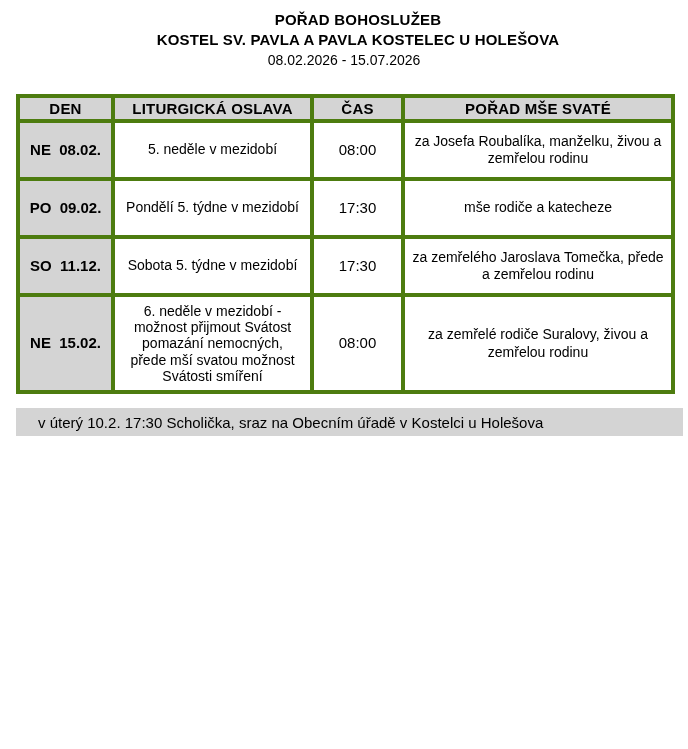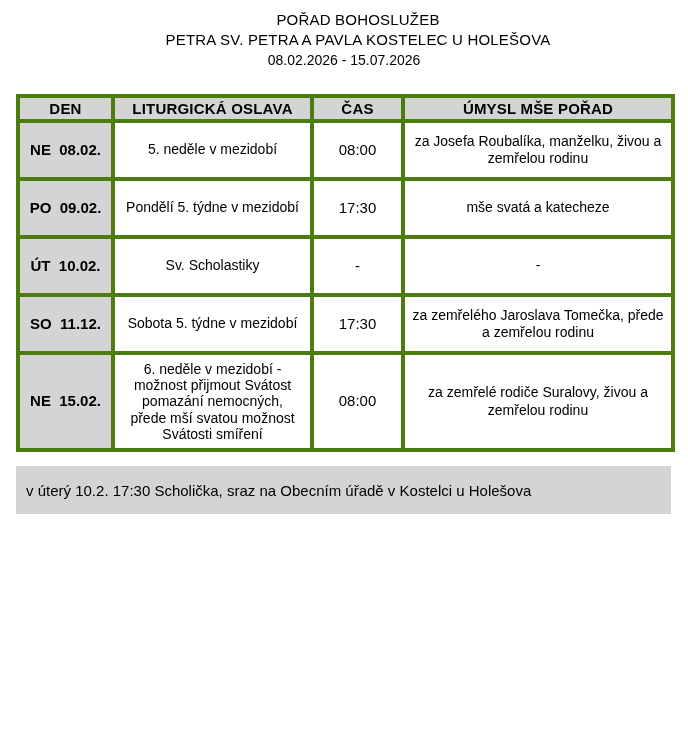--- a/index.html
+++ b/index.html
@@ -4,21 +4,21 @@
 <style>
   html,body { margin:0; padding:0; }
   body {
     width:688px; height:749px;
     background:#ffffff;
     font-family:"Liberation Sans", sans-serif;
     color:#000;
     overflow:hidden;
   }
   .titles { padding-top:10px; text-align:center; }
-  .title-line { font-weight:normal; font-size:15px; line-height:20px; letter-spacing:0.2px;padding-left:28px; }
+  .title-line { font-weight:bold; font-size:15px; line-height:20px; letter-spacing:0.2px;padding-left:28px; }
   .date-line  { font-size:14px; line-height:21px; }
 
   table.schedule {
     border-collapse:collapse;
     table-layout:fixed;
     width:655px;
     margin:23px 0 0 16px;
     border:3px solid #000;
   }
   .schedule th, .schedule td {
@@ -43,71 +43,65 @@
     white-space:pre;
   }
   td.time-cell { font-size:15px; }
   tr.row-normal { height:58px; }
   tr.row-tall   { height:97px; }
   tr.row-tall td.celebration-cell { line-height:1.15; padding:1px 15px; }
 
   .footer-note {
     margin:14px 0 0 16px;
     width:645px;
-    height:48px;
+    height:28px;
     background:#d4d4d4;
     display:flex;
     align-items:center;
-    padding-left:10px;
+    padding-left:22px;
     font-size:15px;
     box-sizing:content-box;
   }
 </style>
 </head>
 <body>
 
 <div class="titles">
   <div class="title-line">POŘAD BOHOSLUŽEB</div>
-  <div class="title-line">PETRA SV. PETRA A PAVLA KOSTELEC U HOLEŠOVA</div>
+  <div class="title-line">KOSTEL SV. PAVLA A PAVLA KOSTELEC U HOLEŠOVA</div>
   <div class="date-line">08.02.2026 - 15.07.2026</div>
 </div>
 
 <table class="schedule">
   <colgroup>
     <col style="width:95px">
     <col style="width:199px">
     <col style="width:91px">
     <col style="width:270px">
   </colgroup>
   <thead>
     <tr>
       <th>DEN</th>
       <th>LITURGICKÁ OSLAVA</th>
       <th>ČAS</th>
-      <th>ÚMYSL MŠE POŘAD</th>
+      <th>POŘAD MŠE SVATÉ</th>
     </tr>
   </thead>
   <tbody>
     <tr class="row-normal">
       <td class="day-cell">NE  08.02.</td>
       <td class="celebration-cell">5. neděle v mezidobí</td>
       <td class="time-cell">08:00</td>
       <td class="intention-cell">za Josefa Roubalíka, manželku, živou a zemřelou rodinu</td>
     </tr>
     <tr class="row-normal">
       <td class="day-cell">PO  09.02.</td>
       <td class="celebration-cell">Pondělí 5. týdne v mezidobí</td>
       <td class="time-cell">17:30</td>
-      <td class="intention-cell">mše svatá a katecheze</td>
-    </tr>
-    <tr class="row-normal">
-      <td class="day-cell">ÚT  10.02.</td>
-      <td class="celebration-cell">Sv. Scholastiky</td>
-      <td class="time-cell">-</td>
-      <td class="intention-cell">-</td>
+      <td class="intention-cell">mše rodiče a katecheze</td>
     </tr>
     <tr class="row-normal">
       <td class="day-cell">SO  11.12.</td>
       <td class="celebration-cell">Sobota 5. týdne v mezidobí</td>
       <td class="time-cell">17:30</td>
       <td class="intention-cell">za zemřelého Jaroslava Tomečka, přede a zemřelou rodinu</td>
     </tr>
     <tr class="row-tall">
       <td class="day-cell">NE  15.02.</td>
       <td class="celebration-cell">6. neděle v mezidobí - možnost přijmout Svátost pomazání nemocných, přede mší svatou možnost Svátosti smíření</td>

